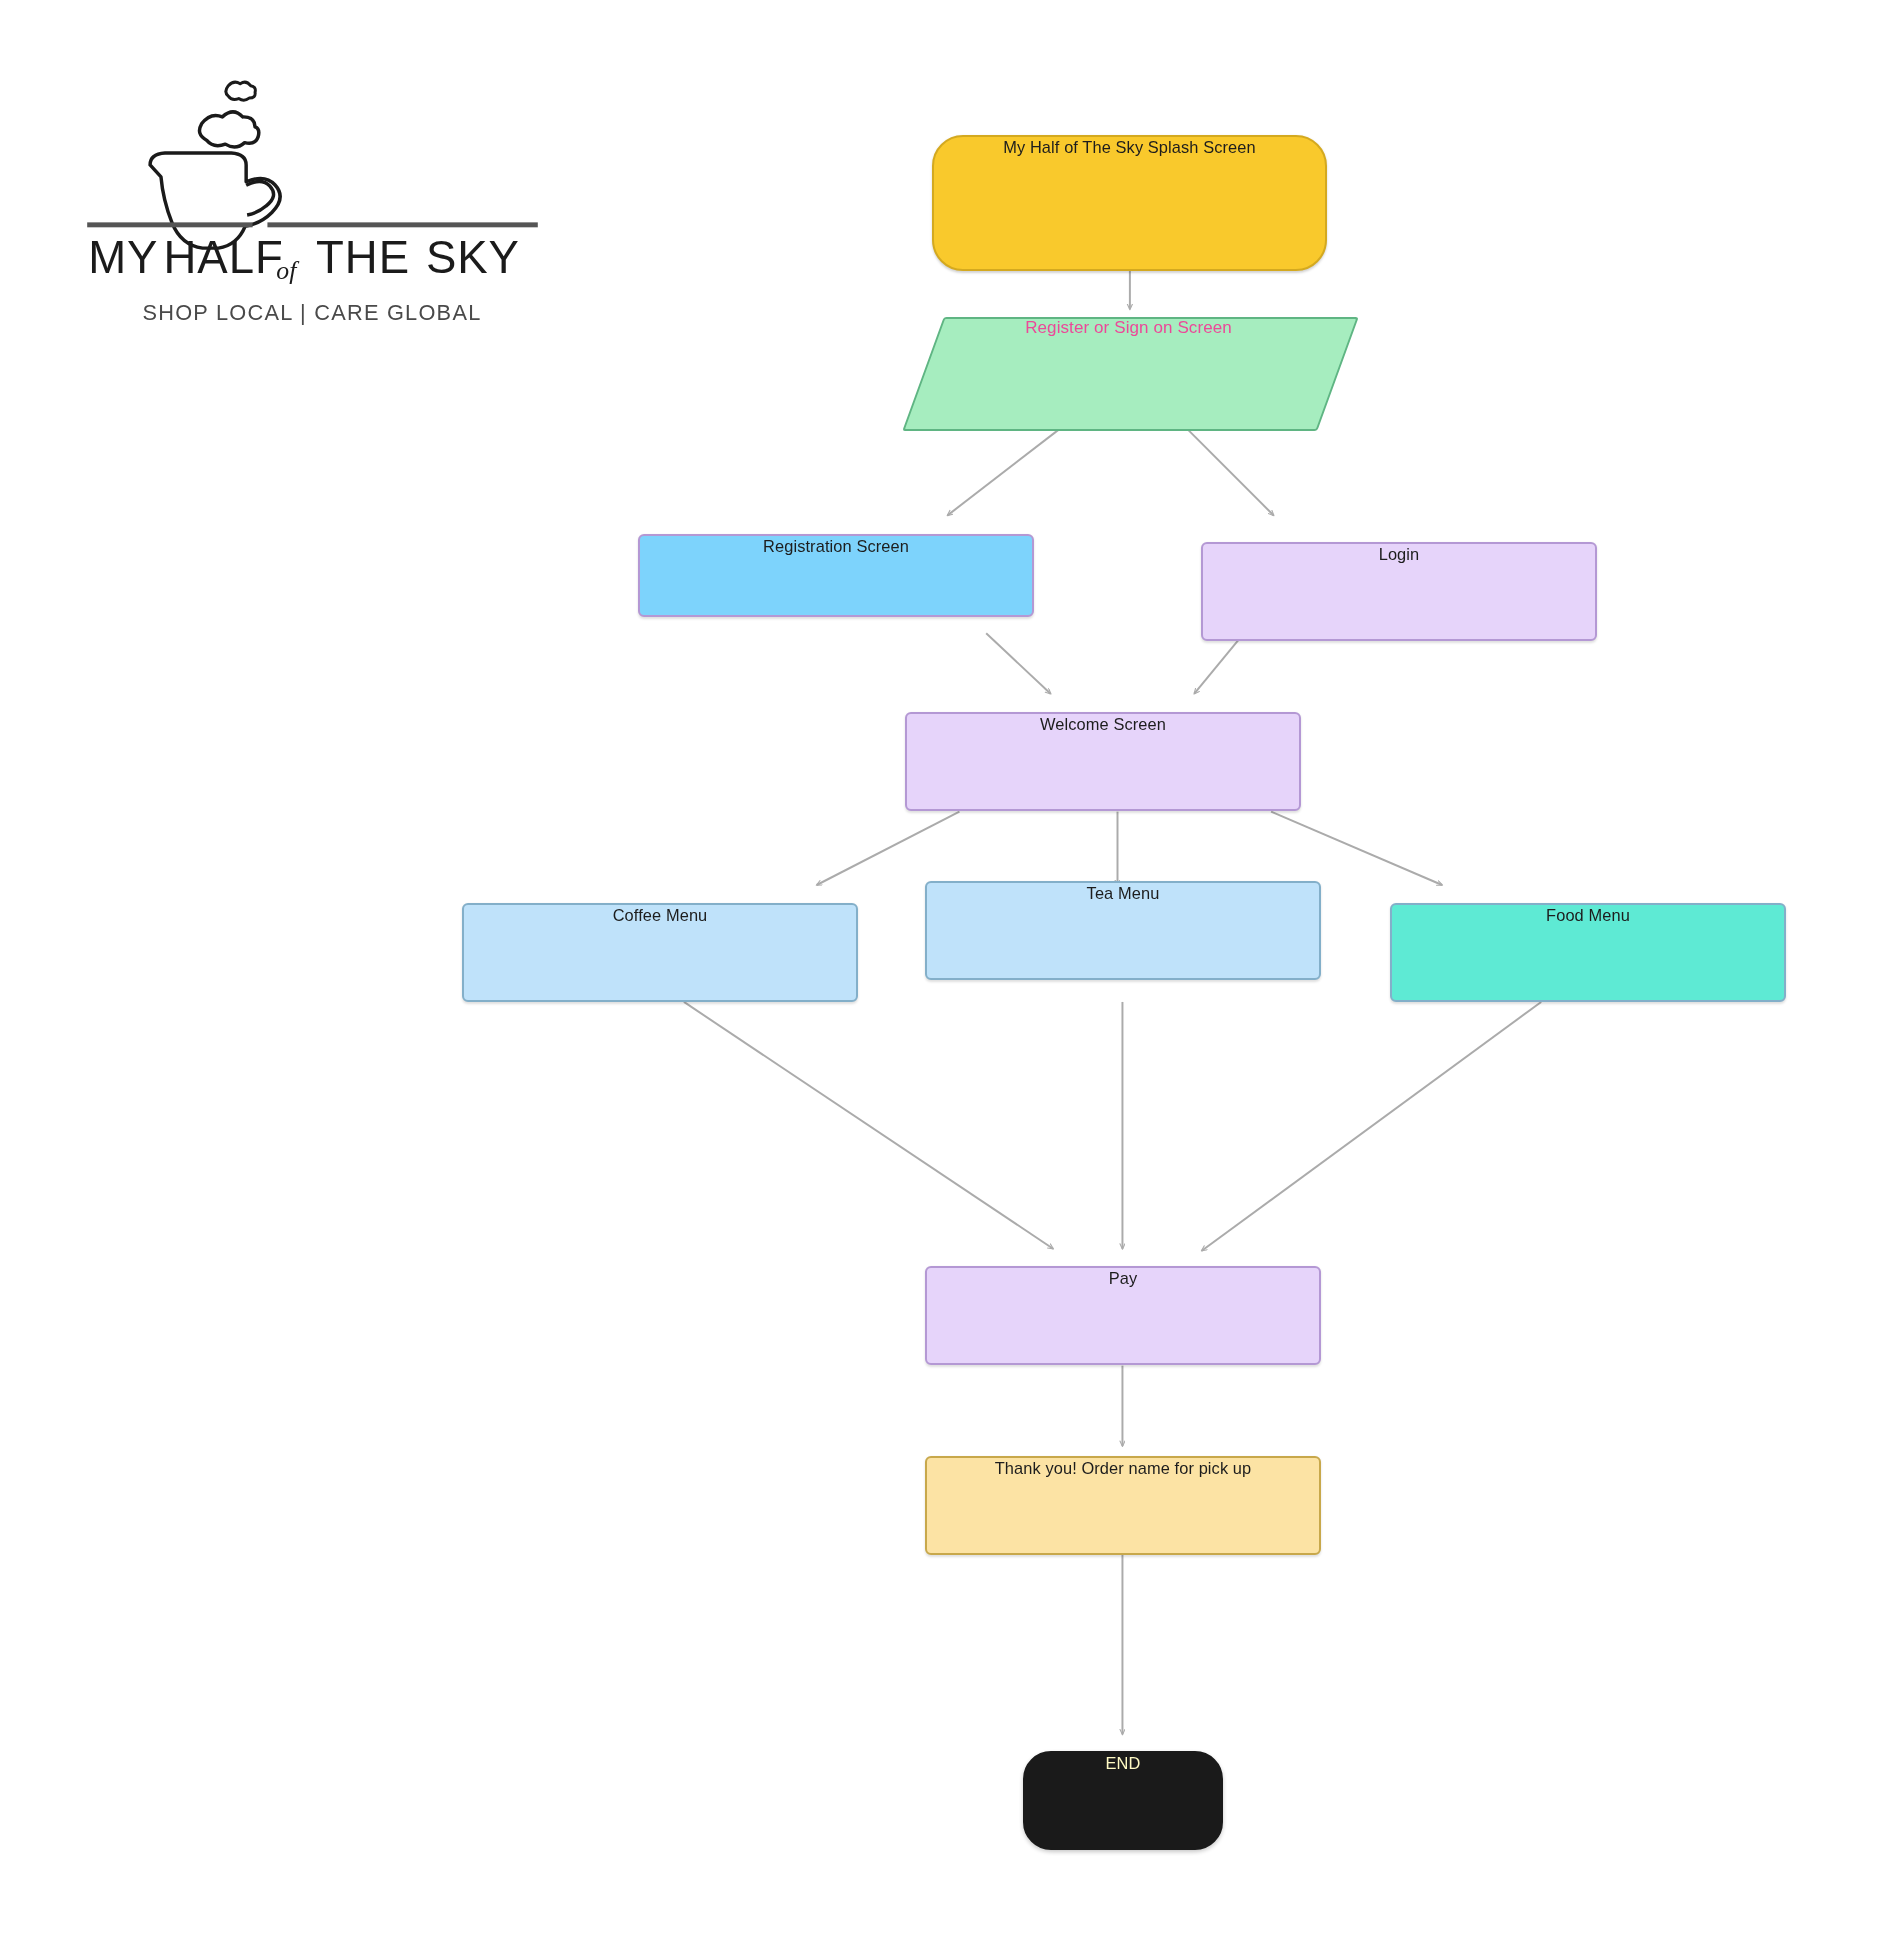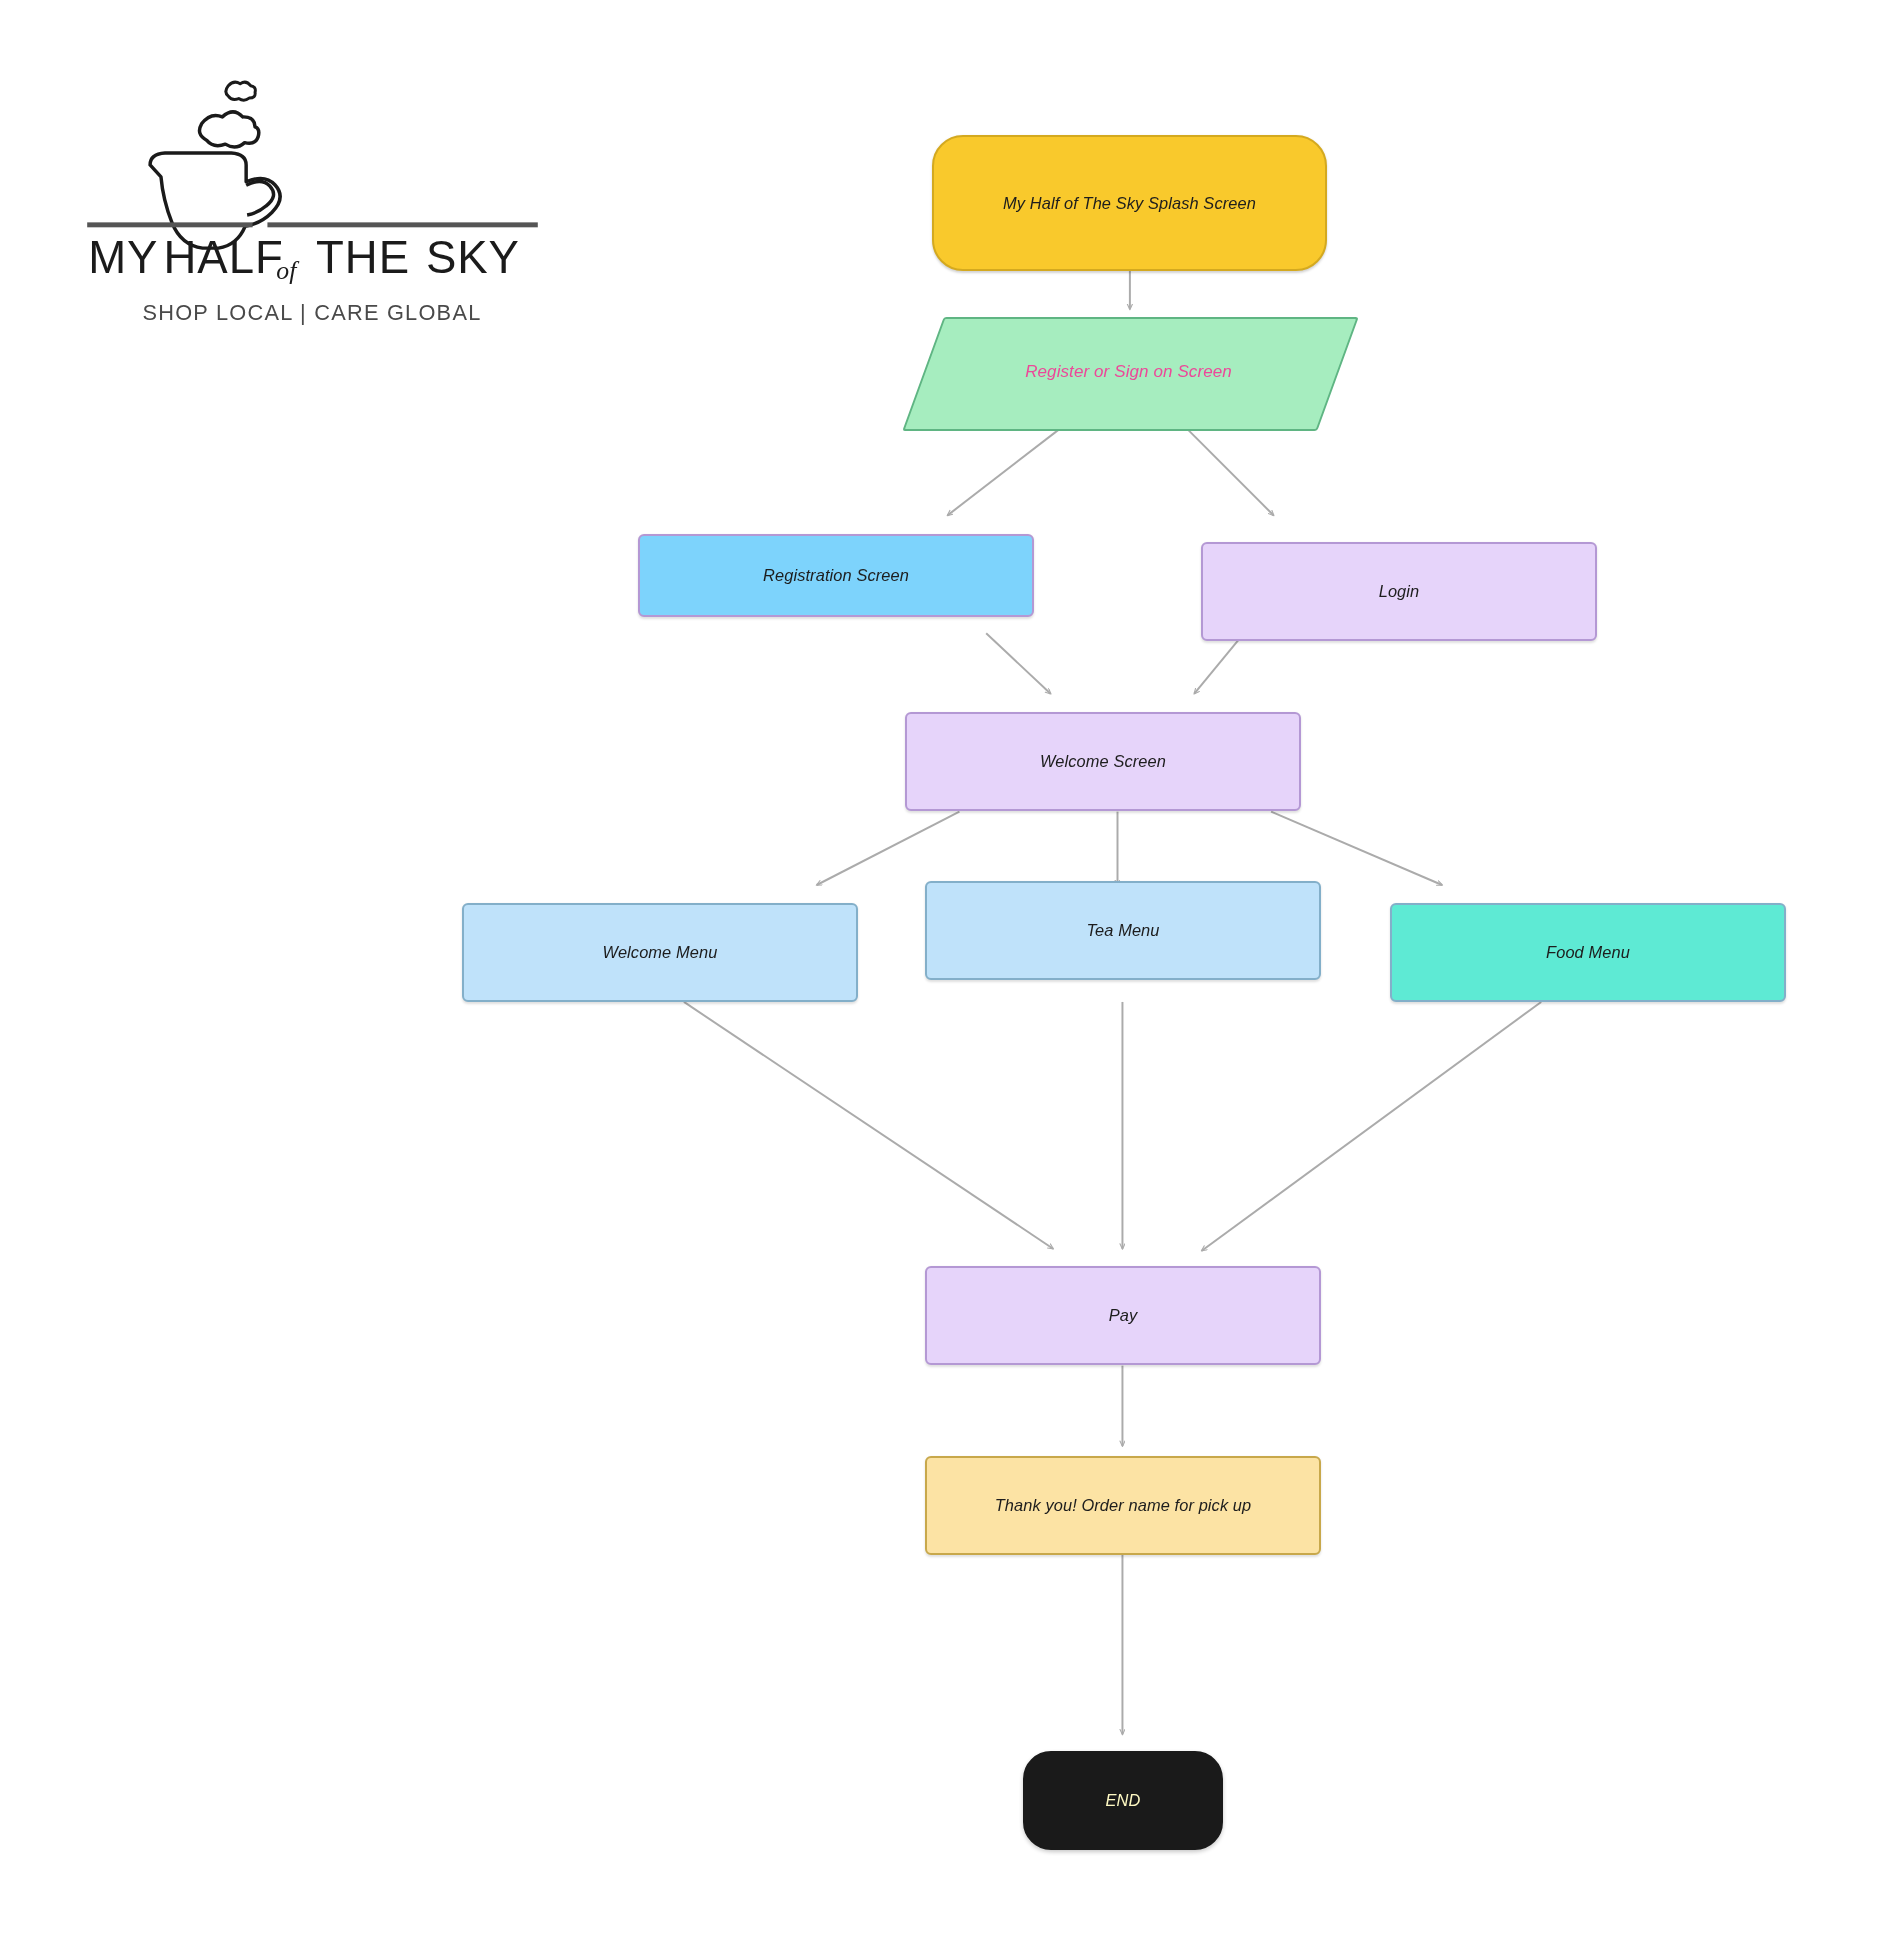--- a/index.html
+++ b/index.html
@@ -39,29 +39,28 @@
     width: 1903px;
     height: 1936px;
     pointer-events: none;
   }
 
   
   .node {
     position: absolute;
     box-sizing: border-box;
     display: flex;
-    align-items: center;
+    align-items: flex-start;
     justify-content: center;
     text-align: center;
     font-size: 16.4px;
     color: #1d1d1d;
     letter-spacing: 0.1px;
     line-height: 1.25;
     padding: 0 14px;
-    font-style: italic;
   }
 
   .node-rect {
     border-radius: 6px;
     border-width: 2px;
     border-style: solid;
   }
 
   .node-stadium {
     border-radius: 495px;
@@ -262,21 +261,21 @@
 
   <div class="node node-rect" id="node-login">
     <span>Login</span>
   </div>
 
   <div class="node node-rect" id="node-welcome">
     <span>Welcome Screen</span>
   </div>
 
   <div class="node node-rect" id="node-coffee">
-    <span>Welcome Menu</span>
+    <span>Coffee Menu</span>
   </div>
 
   <div class="node node-rect" id="node-tea">
     <span>Tea Menu</span>
   </div>
 
   <div class="node node-rect" id="node-food">
     <span>Food Menu</span>
   </div>
 

